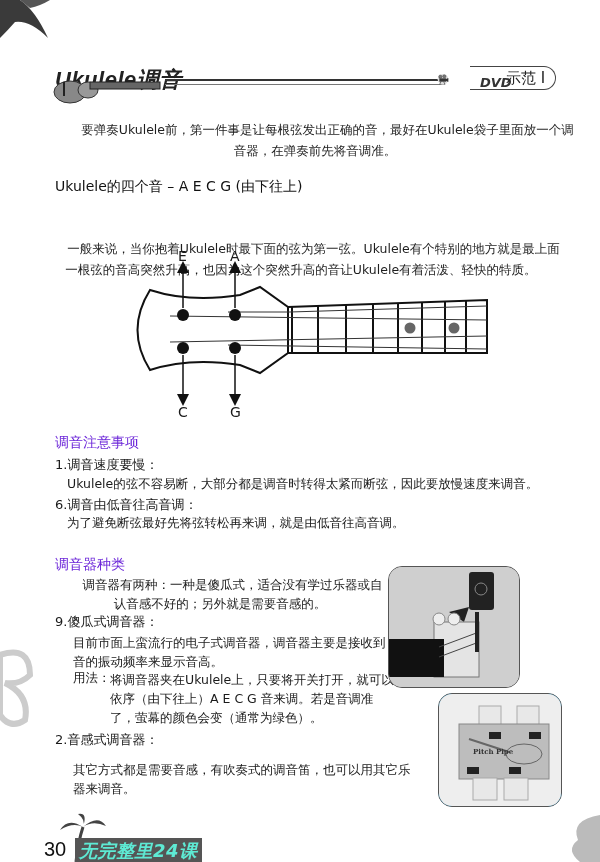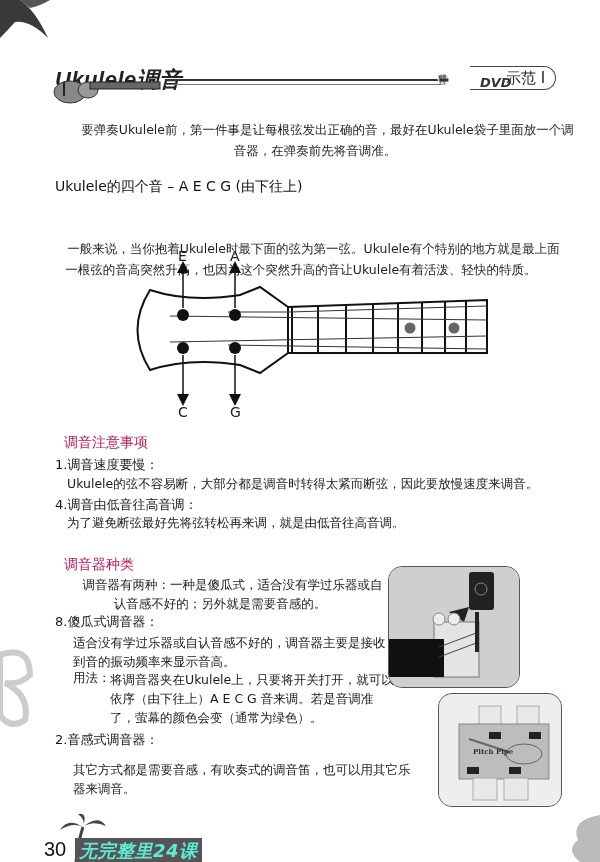--- a/index.html
+++ b/index.html
@@ -15,21 +15,21 @@
   .demo-pill { left:470px; top:66px; width:86px; height:24px; border:1.5px solid #444; border-left:none;
                border-radius:0 14px 14px 0; box-sizing:border-box; }
   .demo-label { left:506px; top:69px; font-size:15px; color:#222; font-family:"DejaVu Sans", sans-serif; }
   .dvd-text { left:480px; top:75px; font-size:13px; font-weight:bold; font-style:italic; color:#333; }
   .para { font-size:12.5px; line-height:21px; color:#1e1e1e; }
   .p1 { left:55px; top:119px; width:520px; }
   .h-strings { left:55px; top:178px; font-size:14px; color:#111; }
   .p2 { left:41px; top:198px; width:520px;margin-top:40px; }
   .indent { text-indent:2em;text-align:center; }
   .diagram { left:120px; top:245px; width:380px; height:180px; }
-  .h2 { font-size:14px; color:#be185d; font-weight:normal;margin-left:9px; }
+  .h2 { font-size:14px; color:#6d28d9; font-weight:normal; }
   .h-notes { left:55px; top:434px; }
   .n1 { left:55px; top:456px; font-size:13px; }
   .n1t { left:67px; top:476px; font-size:12.5px; }
   .n2 { left:55px; top:496px; font-size:13px; }
   .n2t { left:67px; top:515px; font-size:12.5px; }
   .h-types { left:55px; top:556px; }
   .t-intro { left:55px; top:575px; width:330px; font-size:12.5px; line-height:19px; }
   .t1 { left:55px; top:613px; font-size:13px; }
   .t1t { left:73px; top:633px; width:315px; font-size:12.5px; line-height:19px; }
   .usage-label { left:73px; top:670px; font-size:12.5px; }
@@ -127,27 +127,27 @@
   </g>
 </svg>
 <div class="abs" style="left:178px;top:248px;font-size:14px;">E</div>
 <div class="abs" style="left:230px;top:248px;font-size:14px;">A</div>
 <div class="abs" style="left:178px;top:404px;font-size:14px;">C</div>
 <div class="abs" style="left:230px;top:404px;font-size:14px;">G</div>
 
 <div class="abs h2 h-notes">调音注意事项</div>
 <div class="abs n1">1.调音速度要慢：</div>
 <div class="abs n1t">Ukulele的弦不容易断，大部分都是调音时转得太紧而断弦，因此要放慢速度来调音。</div>
-<div class="abs n2">4.调音由低音往高音调：</div>
+<div class="abs n2">6.调音由低音往高音调：</div>
 <div class="abs n2t">为了避免断弦最好先将弦转松再来调，就是由低音往高音调。</div>
 
 <div class="abs h2 h-types">调音器种类</div>
 <div class="abs t-intro indent">调音器有两种：一种是傻瓜式，适合没有学过乐器或自认音感不好的；另外就是需要音感的。</div>
-<div class="abs t1">8.傻瓜式调音器：</div>
-<div class="abs t1t">适合没有学过乐器或自认音感不好的，调音器主要是接收到音的振动频率来显示音高。</div>
+<div class="abs t1">9.傻瓜式调音器：</div>
+<div class="abs t1t">目前市面上蛮流行的电子式调音器，调音器主要是接收到音的振动频率来显示音高。</div>
 <div class="abs usage-label">用法：</div>
 <div class="abs usage-text">将调音器夹在Ukulele上，只要将开关打开，就可以依序（由下往上）A E C G 音来调。若是音调准了，萤幕的颜色会变（通常为绿色）。</div>
 <div class="abs t2">2.音感式调音器：</div>
 <div class="abs t2t">其它方式都是需要音感，有吹奏式的调音笛，也可以用其它乐器来调音。</div>
 
 <div class="abs photo1">
   <svg width="130" height="120" viewBox="0 0 130 120">
     <rect width="130" height="120" fill="#cfcfcf"></rect>
     <rect x="80" y="5" width="25" height="38" rx="3" fill="#222"></rect>
     <circle cx="92" cy="22" r="6" fill="none" stroke="#888"></circle>

